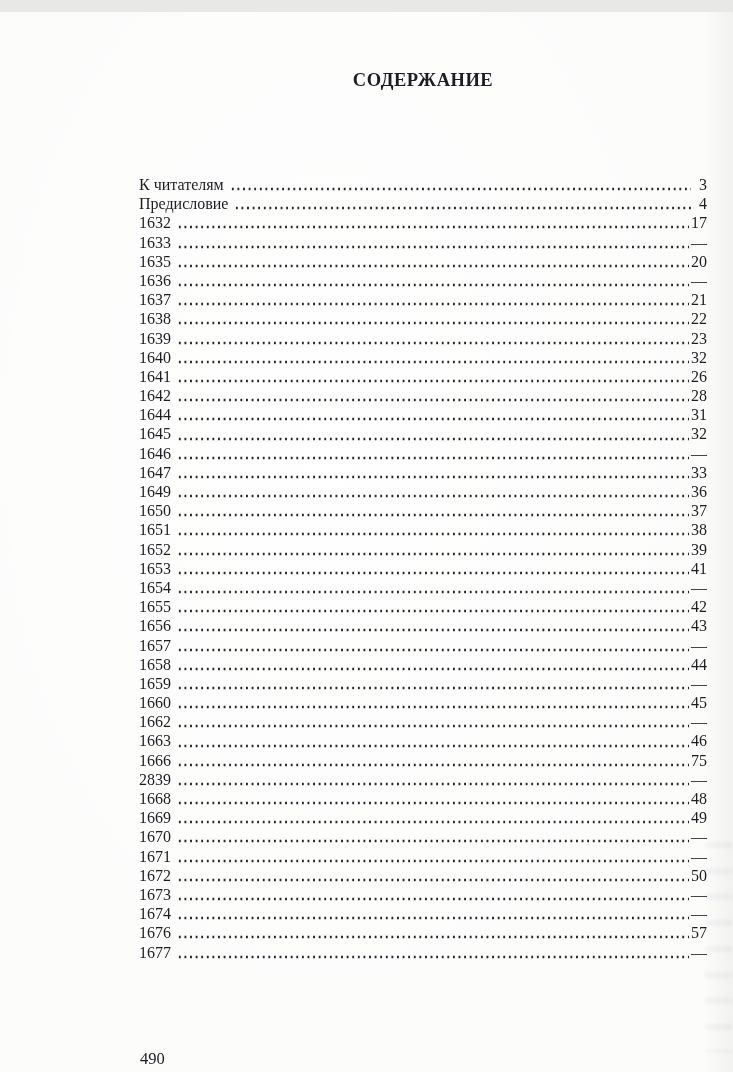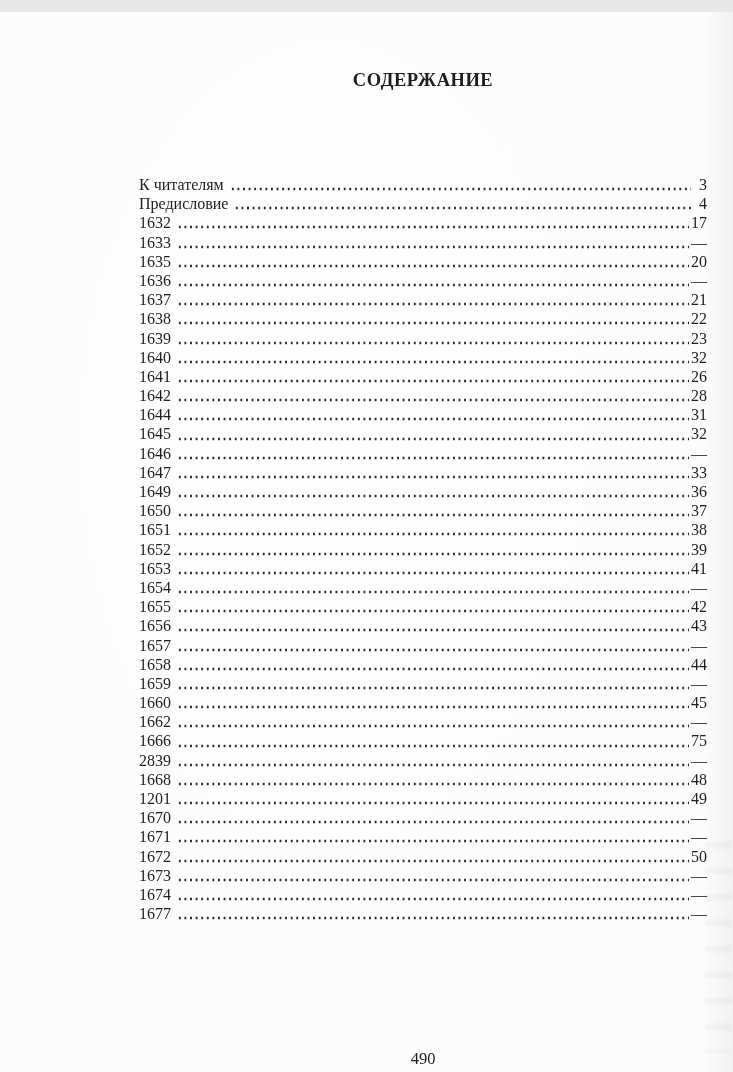--- a/index.html
+++ b/index.html
@@ -61,21 +61,21 @@
   .pagenum {
     flex: 0 0 auto;
     text-align: right;
     min-width: 14px;
   }
   .folio {
     position: absolute;
     top: 1037px;
     left: 140px;
     width: 566px;
-    text-align: center;
+    text-align: left;
     font-size: 16.5px;
   }
   
   .bleed {
     position: absolute;
     right: 2px;
     top: 830px;
     width: 26px;
     height: 210px;
     background: repeating-linear-gradient(
@@ -237,36 +237,41 @@
       <span class="label">1660</span>
       <span class="leader"></span>
       <span class="pagenum">45</span>
     </div>
       <div class="row">
       <span class="label">1662</span>
       <span class="leader"></span>
       <span class="pagenum">—</span>
     </div>
       <div class="row">
+      <span class="label">1663</span>
+      <span class="leader"></span>
+      <span class="pagenum">46</span>
+    </div>
+      <div class="row">
       <span class="label">1666</span>
       <span class="leader"></span>
       <span class="pagenum">75</span>
     </div>
       <div class="row">
       <span class="label">2839</span>
       <span class="leader"></span>
       <span class="pagenum">—</span>
     </div>
       <div class="row">
       <span class="label">1668</span>
       <span class="leader"></span>
       <span class="pagenum">48</span>
     </div>
       <div class="row">
-      <span class="label">1201</span>
+      <span class="label">1669</span>
       <span class="leader"></span>
       <span class="pagenum">49</span>
     </div>
       <div class="row">
       <span class="label">1670</span>
       <span class="leader"></span>
       <span class="pagenum">—</span>
     </div>
       <div class="row">
       <span class="label">1671</span>
@@ -282,20 +287,25 @@
       <span class="label">1673</span>
       <span class="leader"></span>
       <span class="pagenum">—</span>
     </div>
       <div class="row">
       <span class="label">1674</span>
       <span class="leader"></span>
       <span class="pagenum">—</span>
     </div>
       <div class="row">
+      <span class="label">1676</span>
+      <span class="leader"></span>
+      <span class="pagenum">57</span>
+    </div>
+      <div class="row">
       <span class="label">1677</span>
       <span class="leader"></span>
       <span class="pagenum">—</span>
     </div>
     </div>
 
   <div class="folio">490</div>
 
   <div class="bleed"></div>
 

